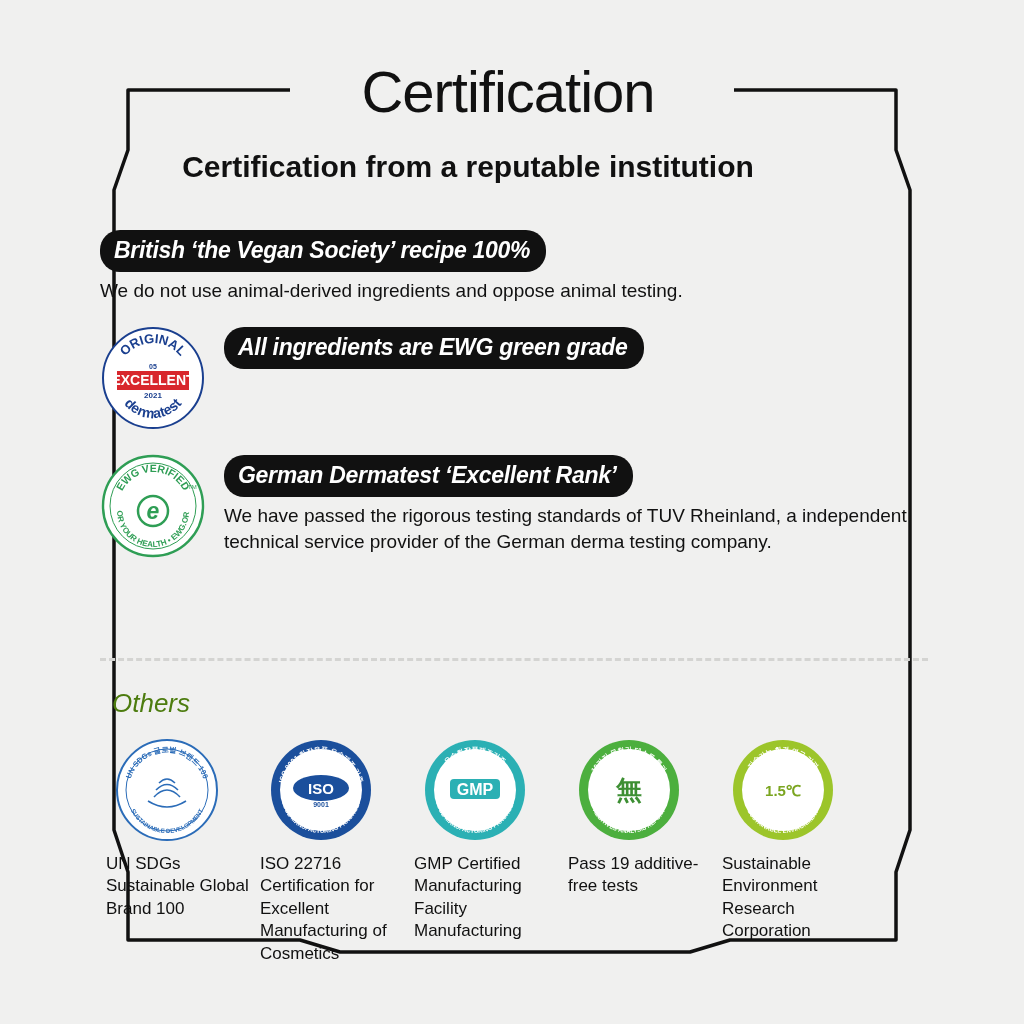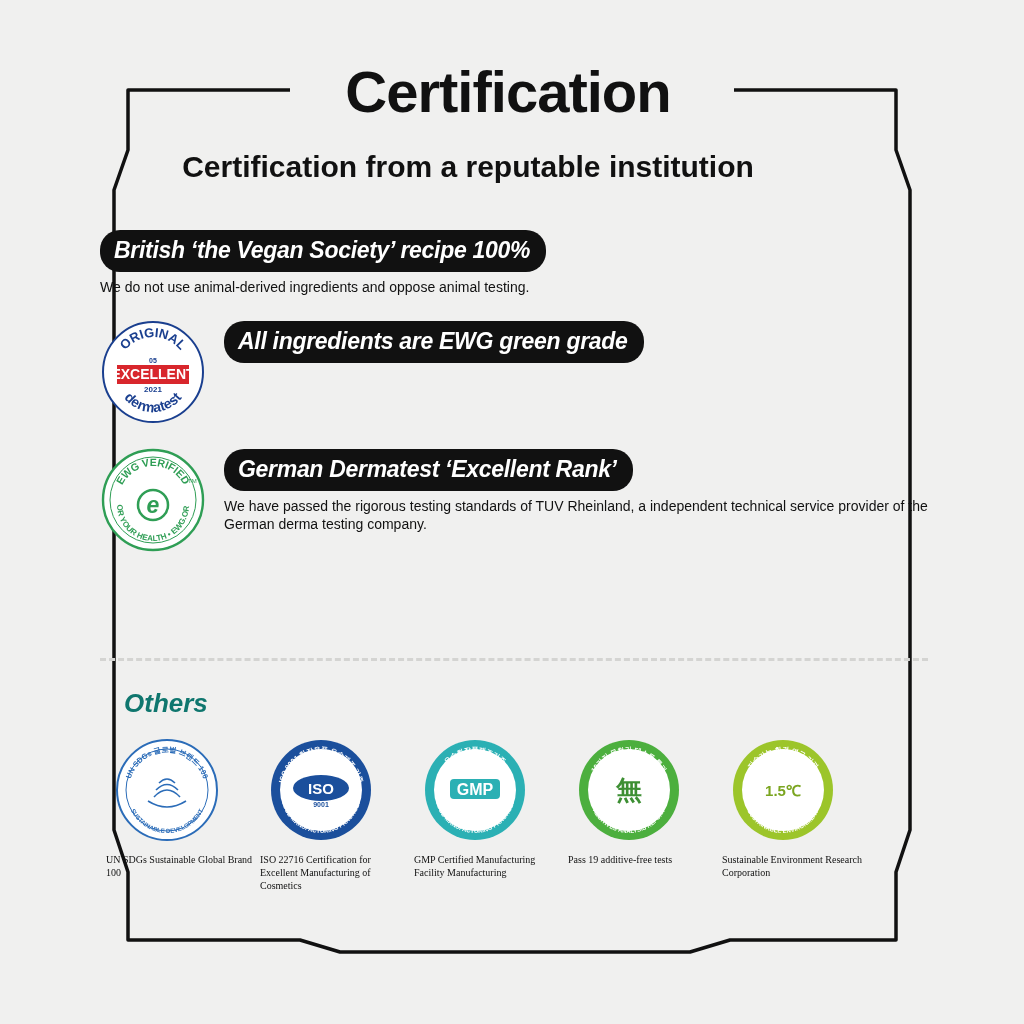--- a/index.html
+++ b/index.html
@@ -30,21 +30,21 @@
     pointer-events: none;
   }
 
   .title {
     position: absolute;
     top: 58px;
     left: 0;
     width: 1016px;
     text-align: center;
     font-size: 58px;
-    font-weight: bold;
+    font-weight: normal;
     letter-spacing: -1px;
     color: #111;
     z-index: 3;
   }
   .title-bg {
     position: absolute;
     top: 62px;
     left: 290px;
     width: 444px;
     height: 62px;
@@ -93,45 +93,45 @@
     font-style: italic;
     font-weight: bold;
     font-size: 23px;
     line-height: 1;
     padding: 9px 16px 10px 14px;
     border-radius: 20px;
     margin-bottom: 6px;
     letter-spacing: -0.3px;
   }
   .cert-desc {
-    font-size: 14px;
+    font-size: 19px;
     line-height: 1.33;
     color: #111;
     font-weight: 500;
     max-width: 720px;
   }
 
   
   .divider {
     position: absolute;
     top: 658px;
     left: 100px;
     width: 828px;
     height: 0;
     border-top: 3px dashed #d4d4d2;
   }
 
   .others-label {
     position: absolute;
     top: 688px;
-    left: 124px;
+    left: 112px;
     font-size: 26px;
     font-style: italic;
-    font-weight: bold;
-    color: #0f766e;
+    font-weight: normal;
+    color: #4d7c0f;
   }
 
   
   .others-grid {
     position: absolute;
     top: 735px;
     left: 104px;
     width: 860px;
     display: flex;
     justify-content: flex-start;
@@ -143,27 +143,26 @@
     flex-direction: column;
     align-items: flex-start;
   }
   .other-badge {
     width: 110px;
     height: 110px;
     margin: 0 auto 8px 8px;
     position: relative;
   }
   .other-caption {
-    font-size: 10px;
+    font-size: 17px;
     line-height: 1.32;
     color: #111;
     font-weight: 500;
     text-align: left;
     padding-left: 2px;
-    font-family: Liberation Serif, serif;
   }
 
   svg { display: block; }
   .t-cap { font-family: "Liberation Sans", sans-serif; }
 </style>
 </head>
 <body>
 
 <div id="page">
 

